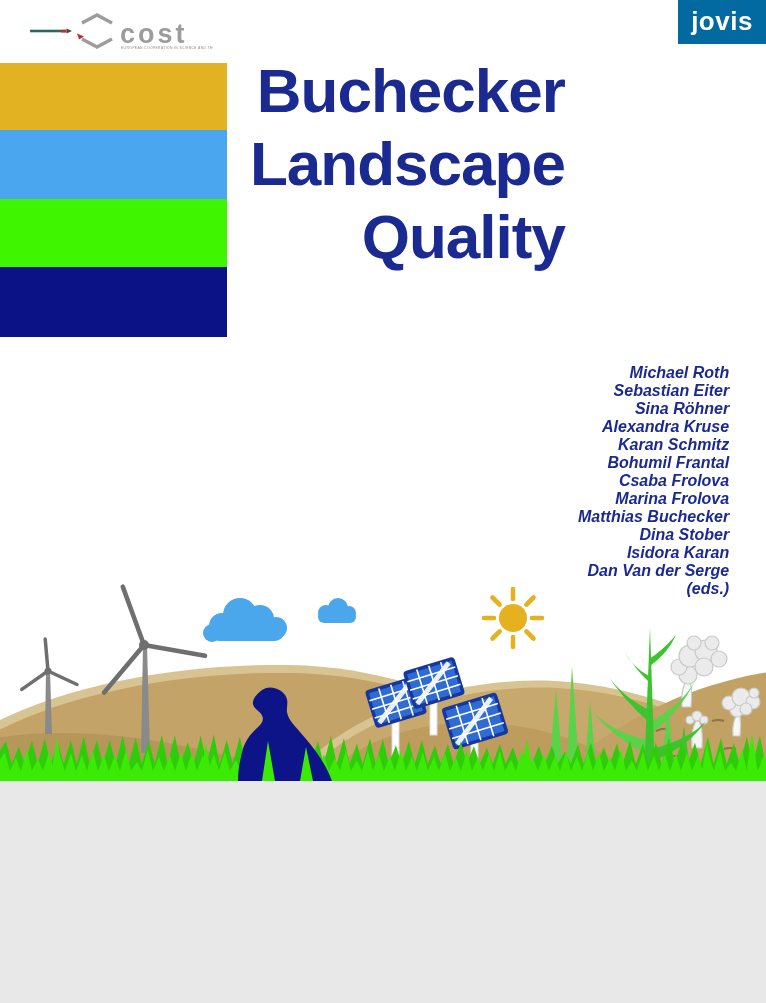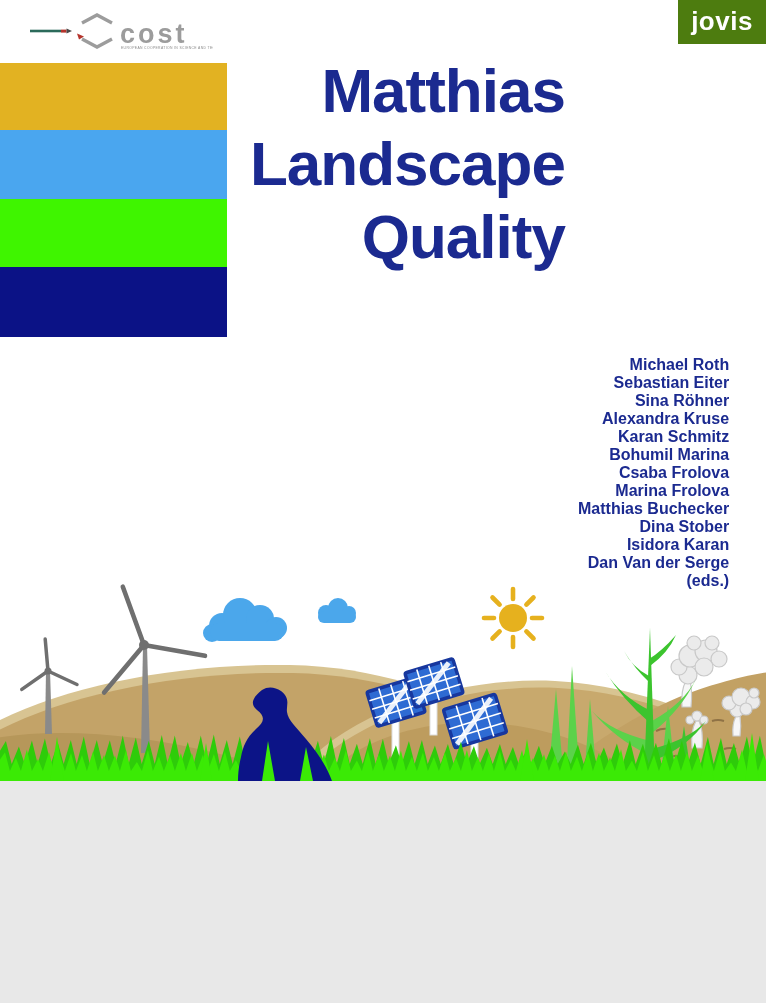--- a/index.html
+++ b/index.html
@@ -24,22 +24,22 @@
   .bar{width:227px;}
   .bar.b0{height:67px;} .bar.b1{height:69px;} .bar.b2{height:68px;} .bar.b3{height:70px;}
   
   .title{
     position:absolute;left:250px;top:54px;
     font-size:62px;font-weight:bold;line-height:73px;letter-spacing:-1px;
     white-space:nowrap;
   }
   
   .editors{
-    position:absolute;left:578px;top:356px;
-    font-size:16px;font-weight:bold;line-height:18px;letter-spacing:0;
+    position:absolute;left:578px;top:364px;
+    font-size:16px;font-weight:bold;line-height:18px;letter-spacing:0;font-style:italic;
   }
   
   .scene{position:absolute;left:0;bottom:0;width:766px;height:210px;}
 </style>
 </head>
 <body>
 
 <div class="cover">
 
   <svg class="cost-logo" viewBox="0 0 185 42">
@@ -48,44 +48,44 @@
       <rect x="33" y="21.6" width="5.5" height="3" fill="#b5342c"></rect>
       <path d="M 38.5,20.5 L 44,23 L 38.5,25.5 Z" fill="#4a4a4a"></path>
       <path d="M 54,15 L 69,7 L 84,15" fill="none" stroke="#9c9c9c" stroke-width="3.4"></path>
       <path d="M 54,31 L 69,39 L 84,31" fill="none" stroke="#9c9c9c" stroke-width="3.4"></path>
       <path d="M 49,25.5 L 56,28.5 L 51,31.5 Z" fill="#b5342c"></path>
     </g>
     <text x="92" y="35" font-size="27" font-weight="bold" letter-spacing="3" fill="#9c9c9c">cost</text>
     <text x="93" y="40.5" font-size="3.4" letter-spacing="0.35" fill="#8a8a8a">EUROPEAN COOPERATION IN SCIENCE AND TECHNOLOGY</text>
   </svg>
 
-  <div class="jovis-box" style="background: #4d7c0f;">
+  <div class="jovis-box" style="background: #0369a1;">
     <span>jovis</span>
   </div>
 
   <div class="bars">
     <div class="bar b0" style="background: rgb(226, 178, 34);"></div>
     <div class="bar b1" style="background: rgb(74, 166, 239);"></div>
     <div class="bar b2" style="background: rgb(63, 245, 0);"></div>
     <div class="bar b3" style="background: rgb(11, 18, 134);"></div>
   </div>
 
   <div class="title" style="color: rgb(27, 42, 144);">
-    <div>Matthias</div>
+    <div>Buchecker</div>
     <div>Landscape</div>
     <div>Quality</div>
   </div>
 
   <div class="editors" style="color: rgb(27, 42, 144);">
       <div>Michael Roth</div>
       <div>Sebastian Eiter</div>
       <div>Sina Röhner</div>
       <div>Alexandra Kruse</div>
       <div>Karan Schmitz</div>
-      <div>Bohumil Marina</div>
+      <div>Bohumil Frantal</div>
       <div>Csaba Frolova</div>
       <div>Marina Frolova</div>
       <div>Matthias Buchecker</div>
       <div>Dina Stober</div>
       <div>Isidora Karan</div>
       <div>Dan Van der Serge</div>
       <div>(eds.)</div>
     </div>
 
   <svg class="scene" viewBox="0 0 766 210">

